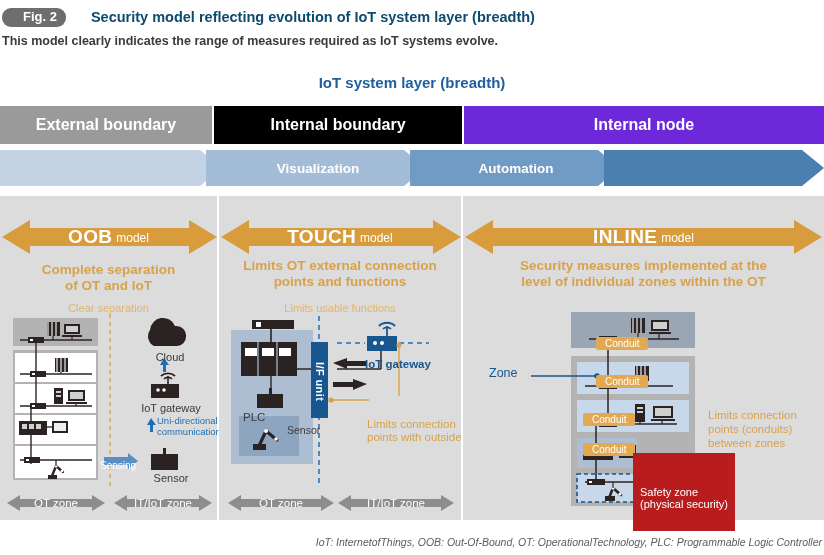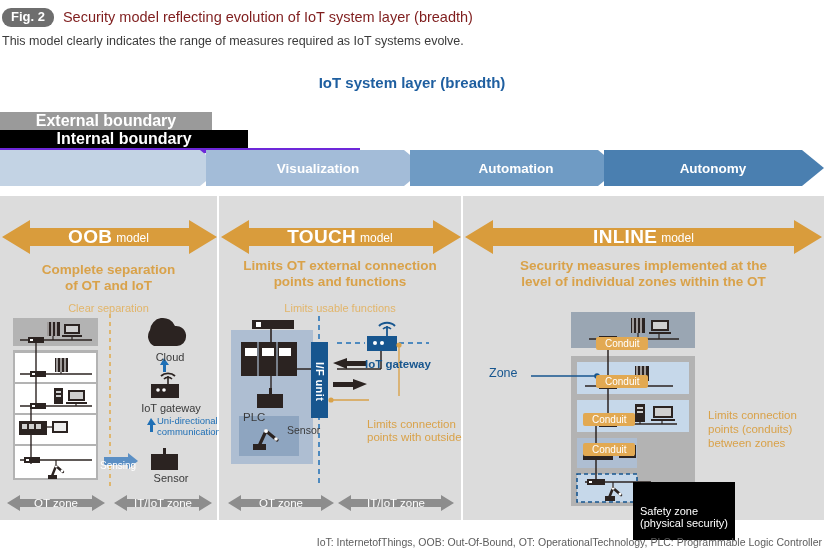--- a/index.html
+++ b/index.html
@@ -8,31 +8,31 @@
     background:#ffffff;
     font-family:"Liberation Sans", sans-serif;
     overflow:hidden;
     position:relative;
     color:#3a3a3a;
   }
   
   .fig-head{position:absolute;left:0;top:4px;width:824px;height:26px;display:flex;align-items:center;}
   .fig-badge{
     background:#6e6e6e;color:#fff;font-size:13px;font-weight:bold;
-    border-radius:9px;padding:2px 9px 3px 9px;line-height:14px;margin-left:2px;
+    border-radius:9px;padding:2px 9px 3px 21px;line-height:14px;margin-left:2px;
   }
-  .fig-title{font-size:14.5px;font-weight:normal;color:#7f1d1d;margin-left:9px;}
-  .fig-sub{position:absolute;left:2px;top:34px;font-size:12.5px;color:#3b3b3b;}
+  .fig-title{font-size:14.5px;font-weight:bold;color:#0c4a6e;margin-left:25px;}
+  .fig-sub{position:absolute;left:2px;top:34px;font-size:12.5px;color:#3b3b3b;font-weight:bold;}
 
   
   .sec-title{position:absolute;left:0;top:74px;width:824px;text-align:center;
     font-size:15px;font-weight:bold;color:#1f5fa0;}
 
   
-  .bandrow{position:absolute;left:0;top:112px;width:824px;height:38px;display:flex;flex-direction:column;}
+  .bandrow{position:absolute;left:0;top:106px;width:824px;height:38px;display:flex;}
   .band{display:flex;align-items:center;justify-content:center;color:#fff;
     font-size:16px;font-weight:bold;border-right:2px solid #fff;box-sizing:border-box;}
   .band:last-child{border-right:none;}
 
   
   .chevrow{position:absolute;left:0;top:150px;width:824px;height:36px;}
   .chev{position:absolute;top:0;height:36px;display:flex;align-items:center;
     justify-content:center;color:#fff;font-size:13.5px;font-weight:bold;box-sizing:border-box;}
 
   
@@ -54,21 +54,21 @@
   .panel-desc.one{top:66px;}
 
   .caption{position:absolute;width:100%;text-align:center;color:#e2b56a;font-size:11px;}
 
   
   .zarrow{position:absolute;height:22px;}
   .zarrow .ztxt{position:absolute;left:0;top:0;width:100%;height:22px;display:flex;
     align-items:center;justify-content:center;color:#fff;font-size:11.5px;}
 
   .footer{position:absolute;left:0;top:536px;width:822px;text-align:right;
-    font-size:10.5px;color:#5c5c5c;}
+    font-size:10.5px;color:#5c5c5c;font-style:italic;}
 
   svg{display:block;}
   .abs{position:absolute;}
 </style>
 </head>
 <body>
 
 <div class="fig-head">
   <span class="fig-badge">Fig. 2</span>
   <span class="fig-title">Security model reflecting evolution of IoT system layer (breadth)</span>
@@ -85,21 +85,20 @@
 
 <div class="chevrow">
   <svg width="824" height="36" viewBox="0 0 824 36">
     <polygon points="0,0 200,0 222,18 200,36 0,36" fill="#c3d3e4"></polygon>
     <polygon points="206,0 404,0 426,18 404,36 206,36" fill="#a3bcd8"></polygon>
     <polygon points="410,0 598,0 620,18 598,36 410,36" fill="#6f9bc4"></polygon>
     <polygon points="604,0 802,0 824,18 802,36 604,36" fill="#4a7fb0"></polygon>
   </svg>
   <div class="chev" style="left:212px;width:212px;">Visualization</div>
   <div class="chev" style="left:416px;width:200px;">Automation</div>
-  <div class="chev" style="left:610px;width:206px;">Autonomy</div>
 </div>
 
 <div class="panels">
 
   <div class="panel p1">
     <div class="arrowbar">
       <svg width="219" height="46" viewBox="0 0 219 46">
         <polygon points="2,23 30,6 30,14 189,14 189,6 217,23 189,40 189,32 30,32 30,40" fill="#d99c3c"></polygon>
       </svg>
       <div class="lbl">
@@ -429,20 +428,20 @@
       <span>Conduit</span></div>
     <div class="abs" style="left:120px;top:247px;background:#e2a952;color:#fff;font-size:10px;padding:1px 9px;border-radius:2px;">
       <span>Conduit</span></div>
 
     <div class="abs" style="left:26px;top:170px;font-size:12.5px;color:#17568f">Zone</div>
 
     <div class="abs" style="left:245px;top:212px;width:112px;font-size:11.5px;color:#d9a24a;line-height:14px;white-space:pre-line">Limits connection
 points (conduits)
 between zones</div>
 
-    <div class="abs" style="left:170px;top:286px;background:#000000;color:#fff;font-size:11px;line-height:12.5px;
-                padding:10px 7px;white-space:pre-line;">
+    <div class="abs" style="left:170px;top:257px;background:#b91c1c;color:#fff;font-size:11px;line-height:12.5px;
+                padding:20px 7px;white-space:pre-line;">
       <span>Safety zone
 (physical security)</span></div>
   </div>
 </div>
 
 <div class="footer">IoT: InternetofThings, OOB: Out-Of-Bound, OT: OperationalTechnology, PLC: Programmable Logic Controller</div>
 
 </body></html>

